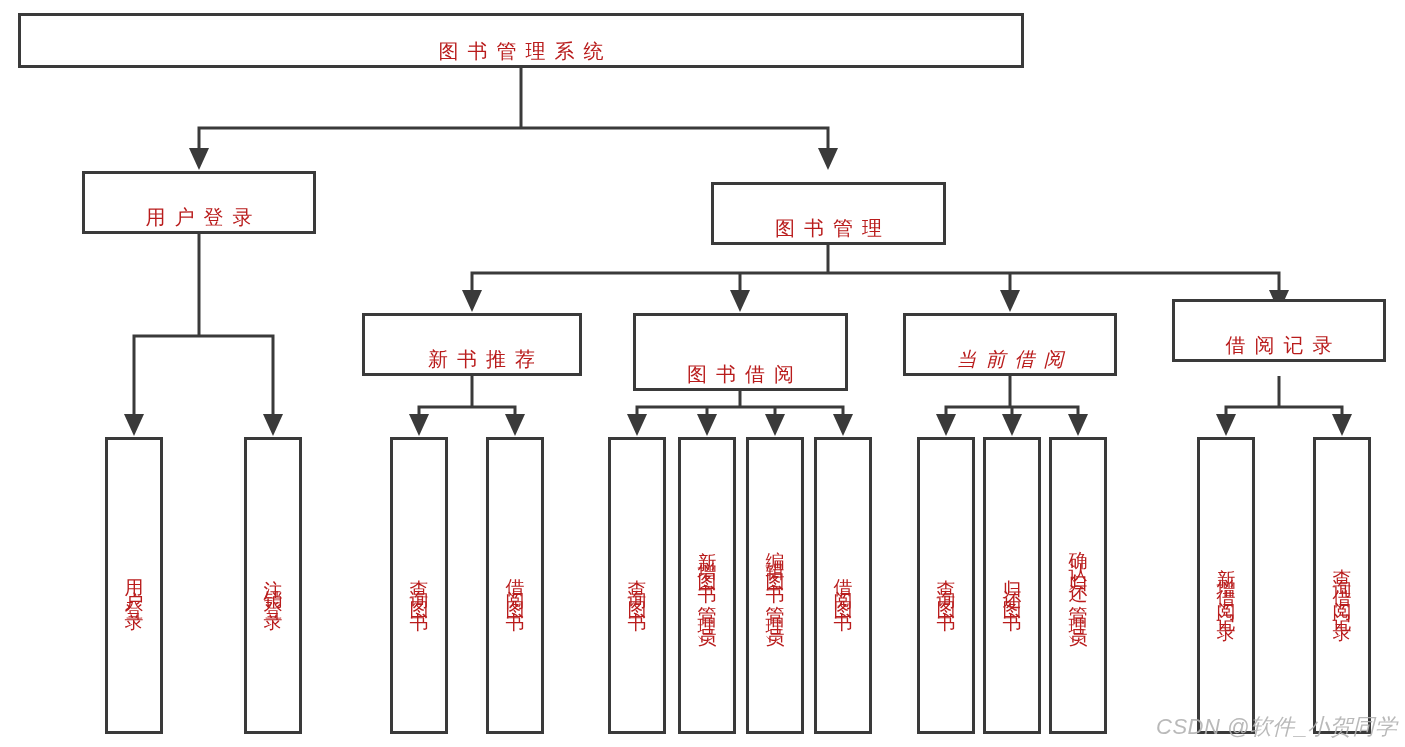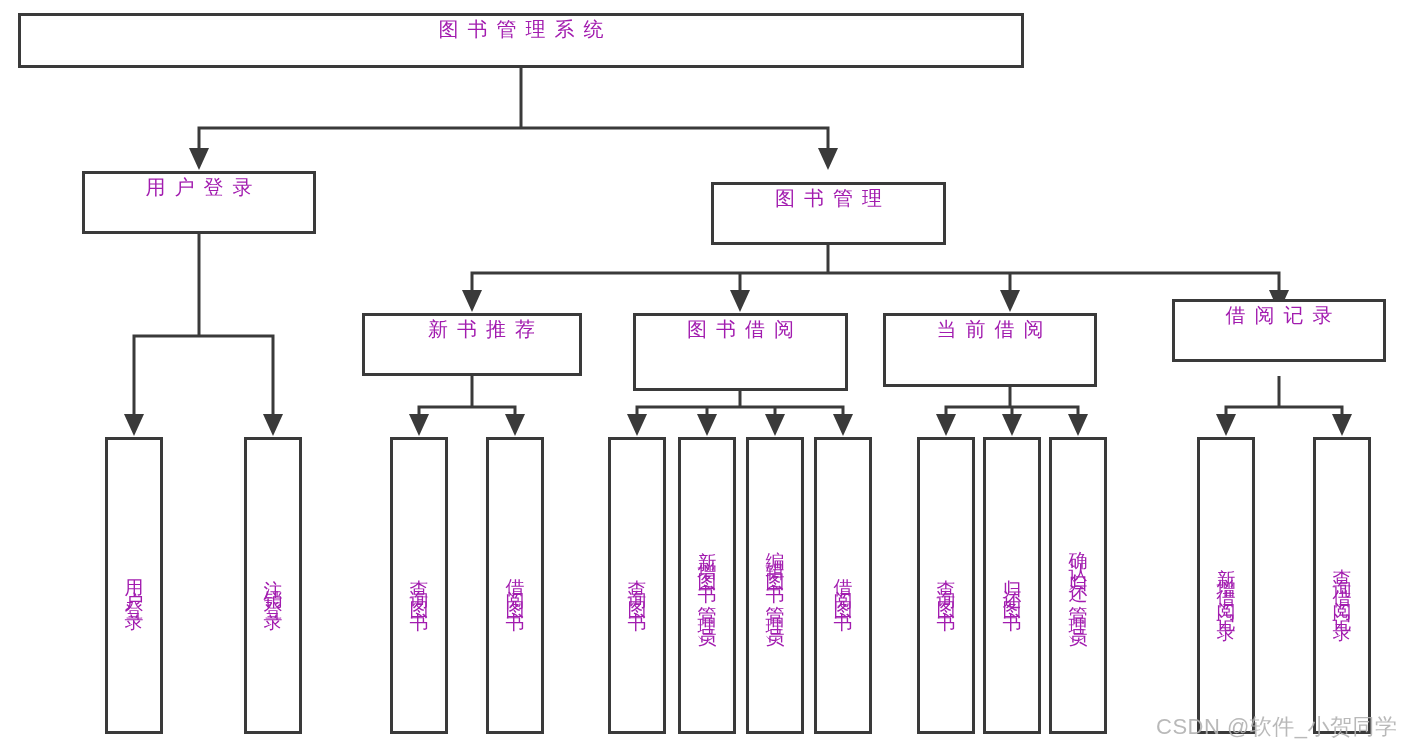--- a/index.html
+++ b/index.html
@@ -19,23 +19,23 @@
     position: absolute;
     left: 0; top: 0;
     width: 1405px;
     height: 747px;
   }
   .box {
     position: absolute;
     box-sizing: border-box;
     background: #ffffff;
     border: 3px solid #3a3a3a;
-    color: #a21caf;
+    color: #b91c1c;
     display: flex;
-    align-items: flex-start;
+    align-items: flex-end;
     justify-content: center;
   }
   .box-h {
     font-size: 20px;
     letter-spacing: 9px;
     padding-left: 9px; 
     white-space: nowrap;
   }
   .box-v {
     writing-mode: vertical-rl;
@@ -49,20 +49,21 @@
   }
   #watermark {
     position: absolute;
     left: 1156px;
     top: 712px;
     font-size: 22px;
     color: #b2b2b2;
     opacity: 0.9;
     white-space: nowrap;
     letter-spacing: 0.5px;
+    font-style: italic;
   }
 </style>
 </head>
 <body>
 
 <div id="canvas">
 
   <svg id="connectors" viewBox="0 0 1405 747" xmlns="http://www.w3.org/2000/svg">
     <g stroke="#3a3a3a" stroke-width="3" fill="none">
       <path d="M521 68 V128"></path>
@@ -118,21 +119,21 @@
   <div class="box box-h" style="left:711px; top:171px; width:235px; height:63px;margin-top:11px;">
     <span>图书管理</span>
   </div>
 
   <div class="box box-h" style="left:362px; top:313px; width:220px; height:63px;padding-left:28px;">
     <span>新书推荐</span>
   </div>
   <div class="box box-h" style="left:633px; top:313px; width:215px; height:78px;">
     <span>图书借阅</span>
   </div>
-  <div class="box box-h" style="left:883px; top:313px; width:214px; height:74px;">
+  <div class="box box-h" style="left:903px; top:313px; width:214px; height:63px;font-style:italic;">
     <span>当前借阅</span>
   </div>
   <div class="box box-h" style="left:1172px; top:299px; width:214px; height:63px;">
     <span>借阅记录</span>
   </div>
 
   <div class="box box-v" style="left:105px; top:437px; width:58px; height:297px;">
     <span class="vlabel">用户登录</span>
   </div>
   <div class="box box-v" style="left:244px; top:437px; width:58px; height:297px;">

